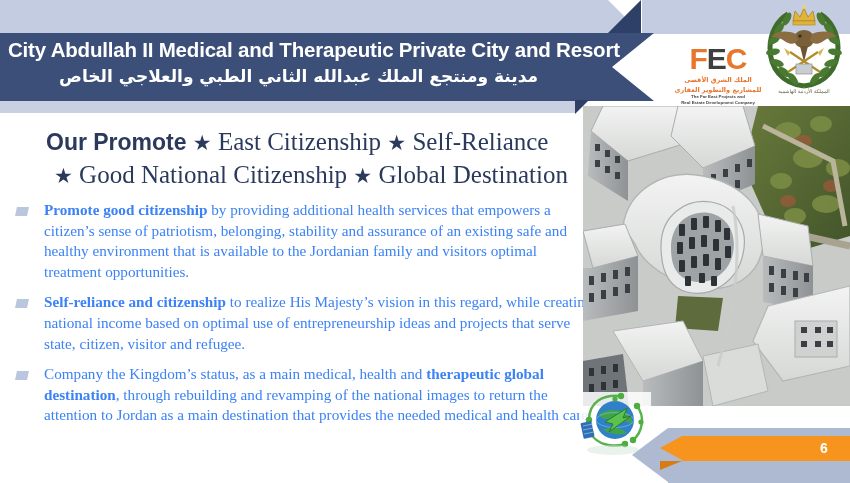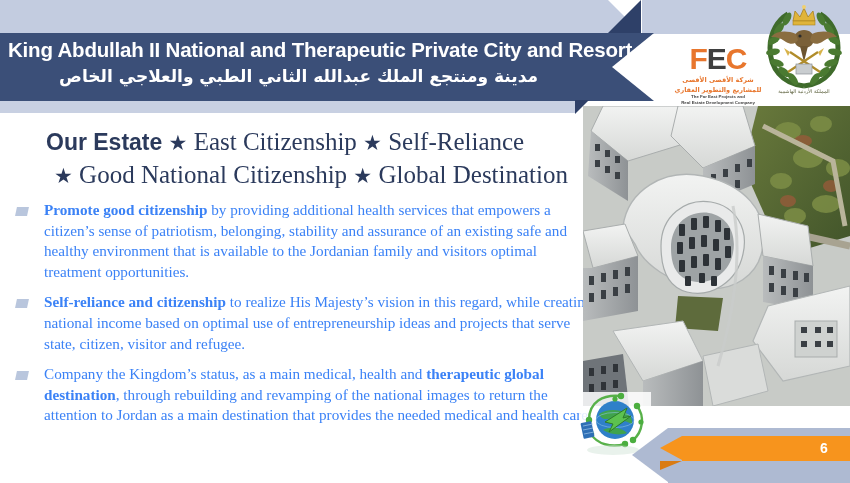--- a/index.html
+++ b/index.html
@@ -143,26 +143,26 @@
 <div class="slide">
 
   <div class="hdr-light"></div>
   <div class="hdr-light-notch"></div>
   <div class="hdr-wedge-top"></div>
 
   <div class="hdr-band"></div>
   <div class="hdr-band-tip"></div>
   <div class="hdr-under"></div>
 
-  <div class="title-en">King Abdullah II National and Therapeutic Private City and Resort</div>
+  <div class="title-en">City Abdullah II Medical and Therapeutic Private City and Resort</div>
   <div class="title-ar">مدينة ومنتجع الملك عبدالله الثاني الطبي والعلاجي الخاص</div>
 
   <div class="logo-fec">
     <div class="fec-word"><span class="fec-f">F</span><span class="fec-e">E</span><span class="fec-c">C</span></div>
-    <div class="fec-ar">شركة الأقصى الأقصى</div>
+    <div class="fec-ar">الملك الشرق الأقصى</div>
     <div class="fec-ar">للمشاريع والتطوير العقاري</div>
     <div class="fec-en">The Far East Projects and</div>
     <div class="fec-en">Real Estate Development Company</div>
   </div>
 
   <div class="logo-arms">
     <svg width="84" height="92" viewBox="0 0 84 92">
 
       <path d="M42 82 C20 80 8 64 8 44 C8 28 16 16 26 10" fill="none" stroke="#3f6b2b" stroke-width="5"></path>
       <path d="M42 82 C64 80 76 64 76 44 C76 28 68 16 58 10" fill="none" stroke="#3f6b2b" stroke-width="5"></path>
@@ -202,21 +202,21 @@
         <line x1="58" y1="68" x2="28" y2="48"></line>
       </g>
       <polygon points="56,48 62,44 58,52" fill="#d8b34a"></polygon>
       <polygon points="28,48 22,44 26,52" fill="#d8b34a"></polygon>
       <rect x="34" y="60" width="16" height="10" fill="#c9cdd0" stroke="#8b9094" stroke-width="0.7"></rect>
     </svg>
     <div class="arms-cap">المملكة الأردنية الهاشمية</div>
   </div>
 
   <div class="values">
-    <b>Our Estate</b>
+    <b>Our Promote</b>
     <span class="star">★</span>
     <span>East Citizenship</span>
     <span class="star">★</span>
     <span>Self-Reliance</span>
     <span class="ln2">
       <span class="star">★</span>
       <span>Good National Citizenship</span>
       <span class="star">★</span>
       <span>Global Destination</span>
     </span>

